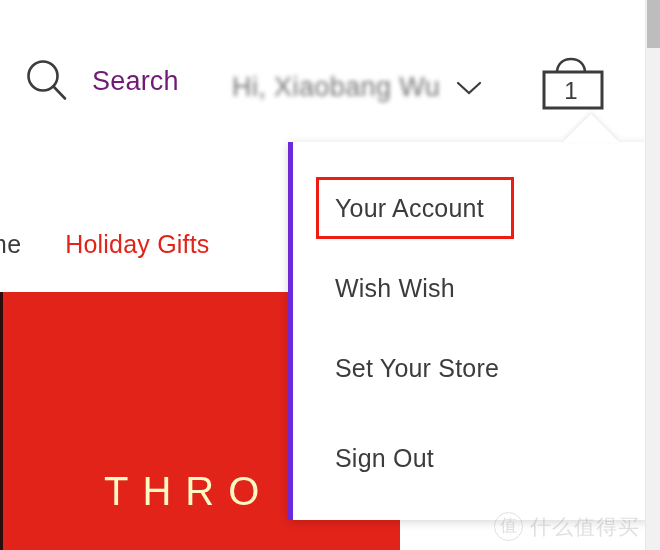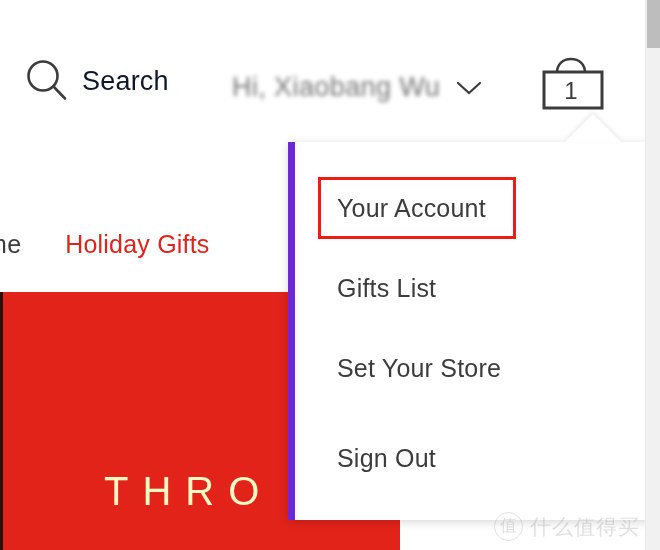--- a/index.html
+++ b/index.html
@@ -51,23 +51,23 @@
     top: 58px;
     display: flex;
     align-items: center;
   }
   .search-icon {
     width: 46px;
     height: 46px;
     display: block;
   }
   .search-label {
-    margin-left: 12px;
+    margin-left: 22px;
     font-size: 27px;
-    color: #0f172a;
+    color: #701a75;
     letter-spacing: 0.2px;
     font-weight: 400;
     white-space: nowrap;
   }
 
   
   .greeting {
     position: absolute;
     left: 232px;
     top: 72px;
@@ -166,21 +166,21 @@
 
   
   .dropdown {
     position: absolute;
     left: 288px;
     top: 142px;
     width: 357px;
     height: 378px;
     background: #ffffff;
     box-shadow: 0 2px 9px rgba(0,0,0,0.16);
-    border-left: 7px solid #6d28d9;
+    border-left: 5px solid #6d28d9;
   }
   .dropdown-arrow {
     position: absolute;
     left: 270px;
     top: -28px;
     width: 0;
     height: 0;
     border-left: 28px solid transparent;
     border-right: 28px solid transparent;
     border-bottom: 28px solid #ffffff;
@@ -315,21 +315,21 @@
       <div class="hero-title">THRO</div>
     </div>
 
     <div class="dropdown">
       <div class="dropdown-arrow"></div>
 
       <div class="menu">
         <div class="highlight-box"></div>
 
         <div class="menu-item i0">Your Account</div>
-        <div class="menu-item i1">Gifts List</div>
+        <div class="menu-item i1">Wish Wish</div>
         <div class="menu-item i2">Set Your Store</div>
         <div class="menu-item i3">Sign Out</div>
       </div>
     </div>
 
     <div class="watermark">
       <span class="wm-badge">值</span>
       <span class="wm-text">什么值得买</span>
     </div>
 

